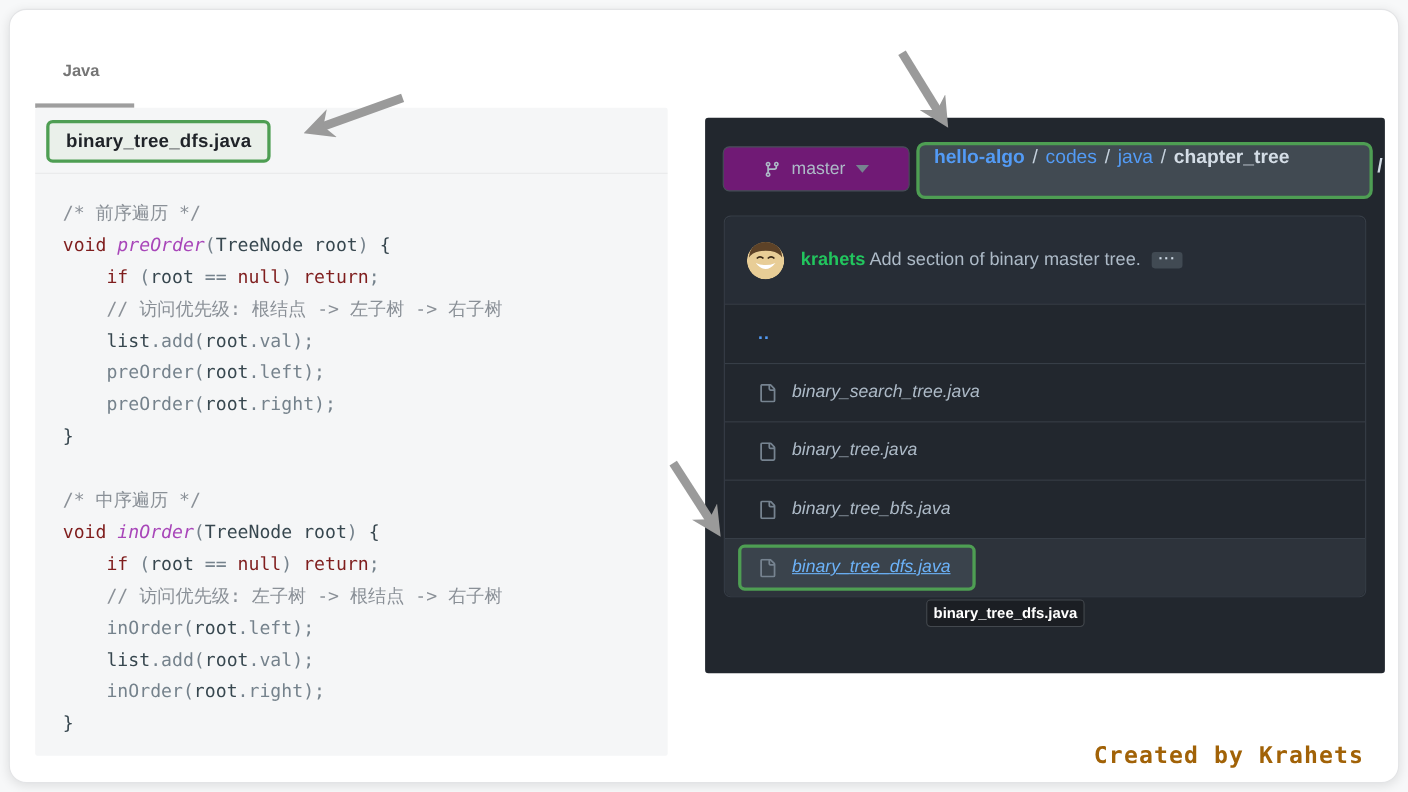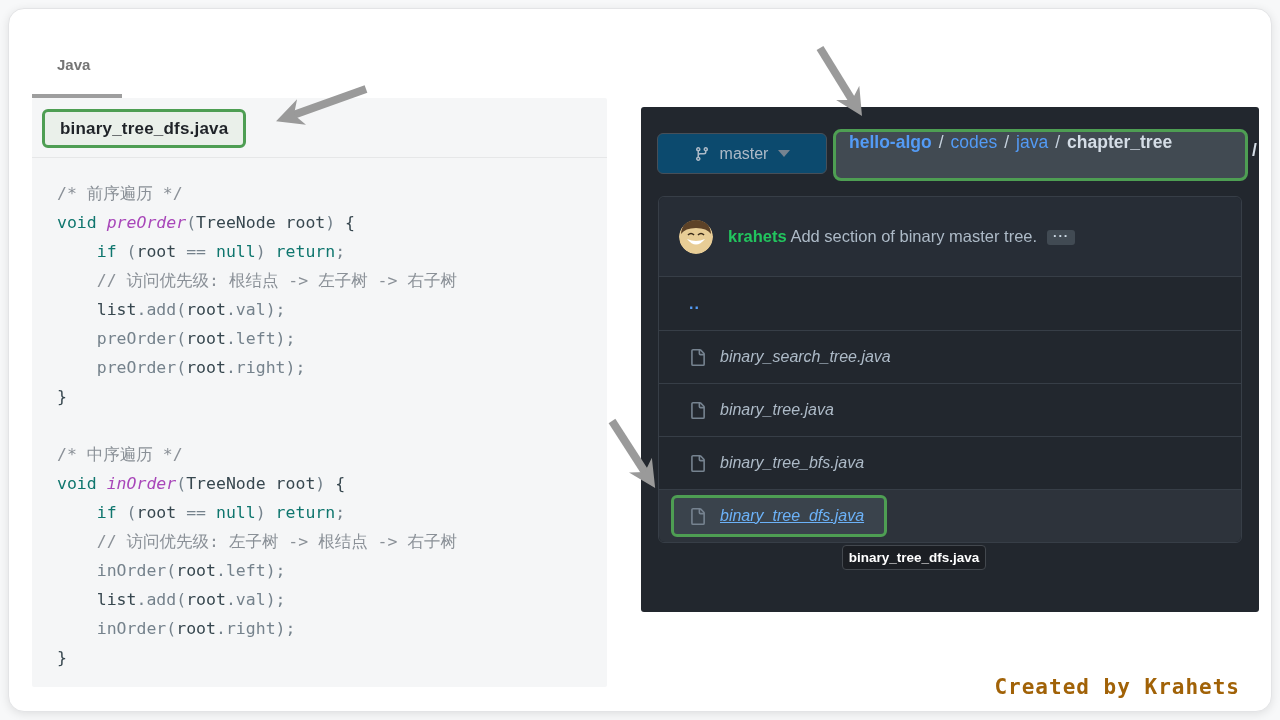--- a/index.html
+++ b/index.html
@@ -11,26 +11,26 @@
   .tab-label{position:absolute;left:57px;top:56px;font-size:15px;font-weight:bold;color:#757575;}
   .tab-indicator{position:absolute;left:32px;top:94px;width:90px;height:4px;background:#9e9e9e;}
   .code-panel{position:absolute;left:32px;top:98px;width:575px;height:589px;background:#f5f6f7;border-radius:2px;}
   .code-header{position:relative;height:59px;border-bottom:1px solid rgba(0,0,0,.06);}
   .file-highlight{position:absolute;left:10px;top:11px;height:39px;box-sizing:border-box;
         display:inline-flex;align-items:center;padding:0 15px;border:3px solid #4e9e53;border-radius:6px;background:#eaf0ea;}
   .file-highlight .fn{font-size:17px;font-weight:bold;color:#1f2328;letter-spacing:.2px;}
   .code-lines{padding:21px 0 0 25px;font-family:"DejaVu Sans Mono","Liberation Mono",monospace;
         font-size:16.5px;line-height:29px;white-space:pre;}
   .cl{height:29px;}
-  .t-n{color:#37474f;text-align:center;} .t-k{color:#0f766e;} .t-f{color:#a846b9;font-style:italic;} .t-p{color:#75828c;} .t-c{color:#8a9097;}
+  .t-n{color:#37474f;text-align:center;} .t-k{color:#7f1d1d;} .t-f{color:#a846b9;font-style:italic;} .t-p{color:#75828c;} .t-c{color:#8a9097;}
 
   
   .gh{position:absolute;left:641px;top:107px;width:618px;height:505px;background:#22272e;border-radius:3px;color:#adbac7;}
   .branch-btn{position:absolute;left:16px;top:26px;width:170px;height:41px;box-sizing:border-box;
-        background:#0c4a6e;border:1px solid #474f58;border-radius:6px;display:flex;align-items:center;
+        background:#701a75;border:1px solid #474f58;border-radius:6px;display:flex;align-items:center;
         justify-content:center;gap:10px;font-size:16px;color:#adbac7;cursor:pointer;}
   .caret{width:0;height:0;border-left:6px solid transparent;border-right:6px solid transparent;border-top:7px solid #768390;}
   .crumb-box{position:absolute;left:192px;top:22px;width:415px;height:52px;box-sizing:border-box;
         border:3px solid #4e9e53;border-radius:8px;background:#414a52;display:flex;align-items:flex-start;
         padding-left:13px;font-size:17.5px;white-space:nowrap;overflow:hidden;}
   .crumb-box .sep{color:#c6d2de;margin:0 7px;}
   .crumb-link{color:#539bf5;cursor:pointer;}
   .crumb-repo{font-weight:bold;}
   .crumb-cur{color:#d4dde6;font-weight:bold;}
   .trailing-slash{position:absolute;left:611px;top:33px;font-size:17.5px;font-weight:bold;color:#d4dde6;}

